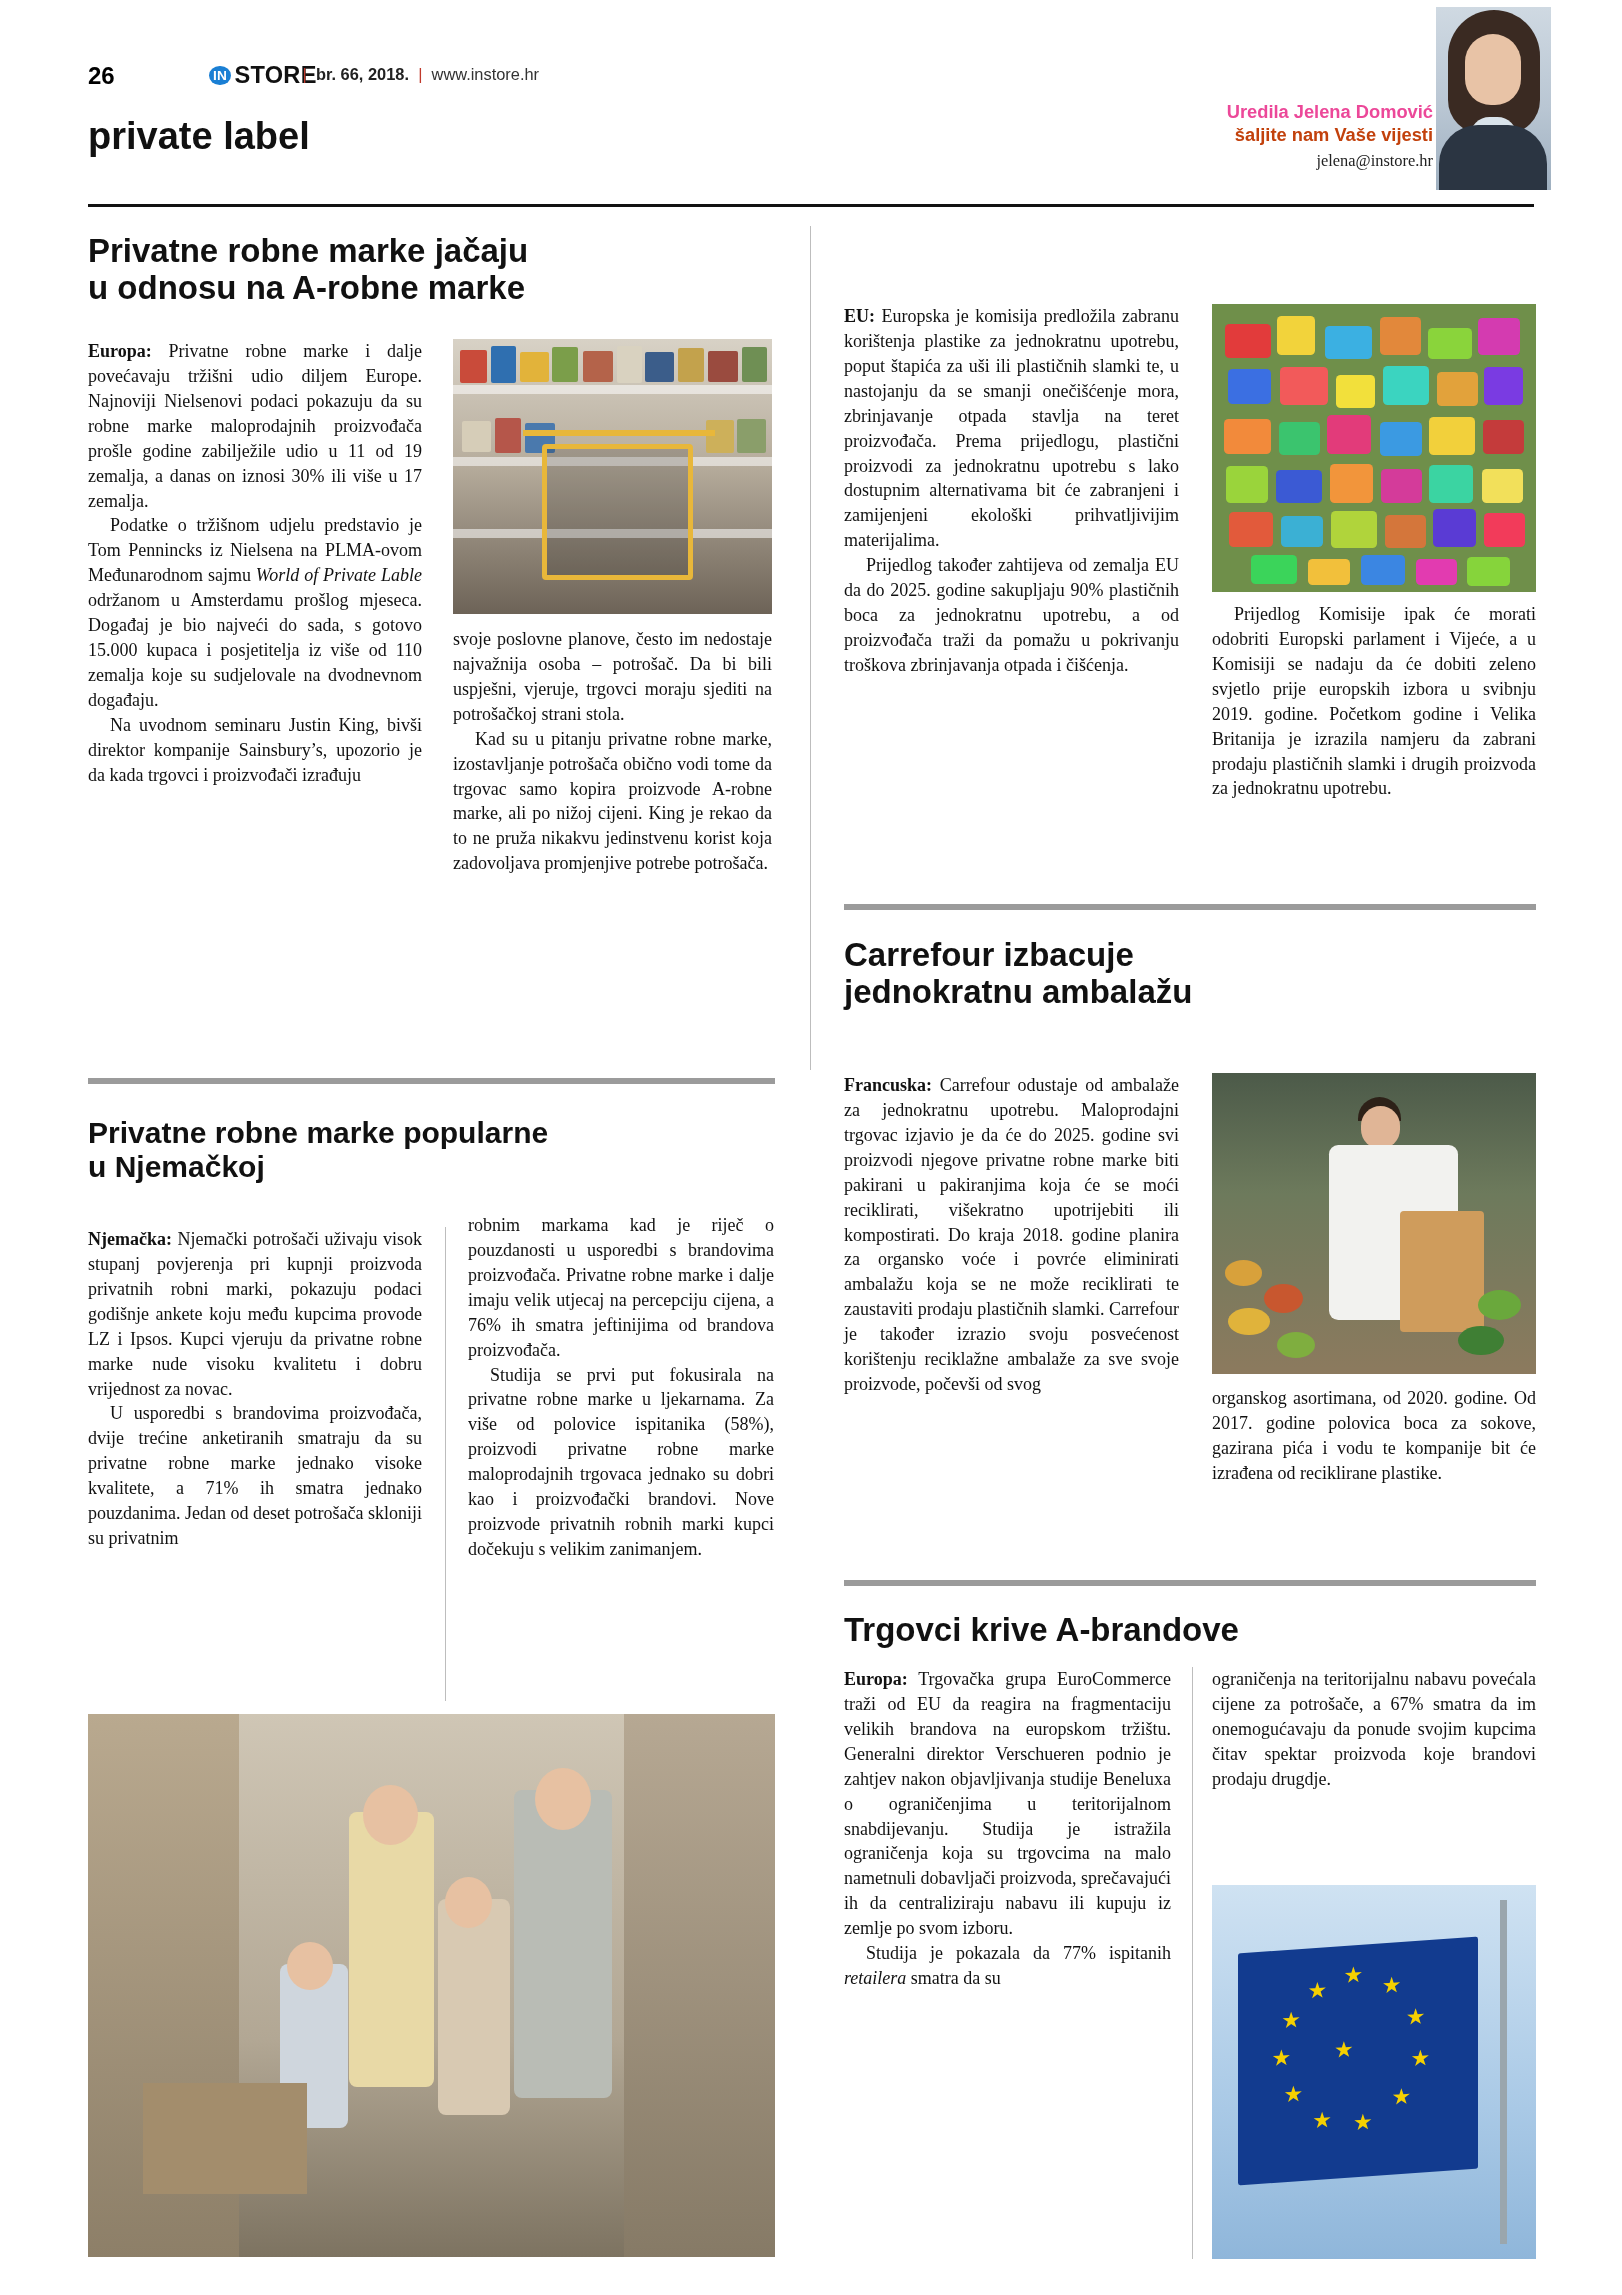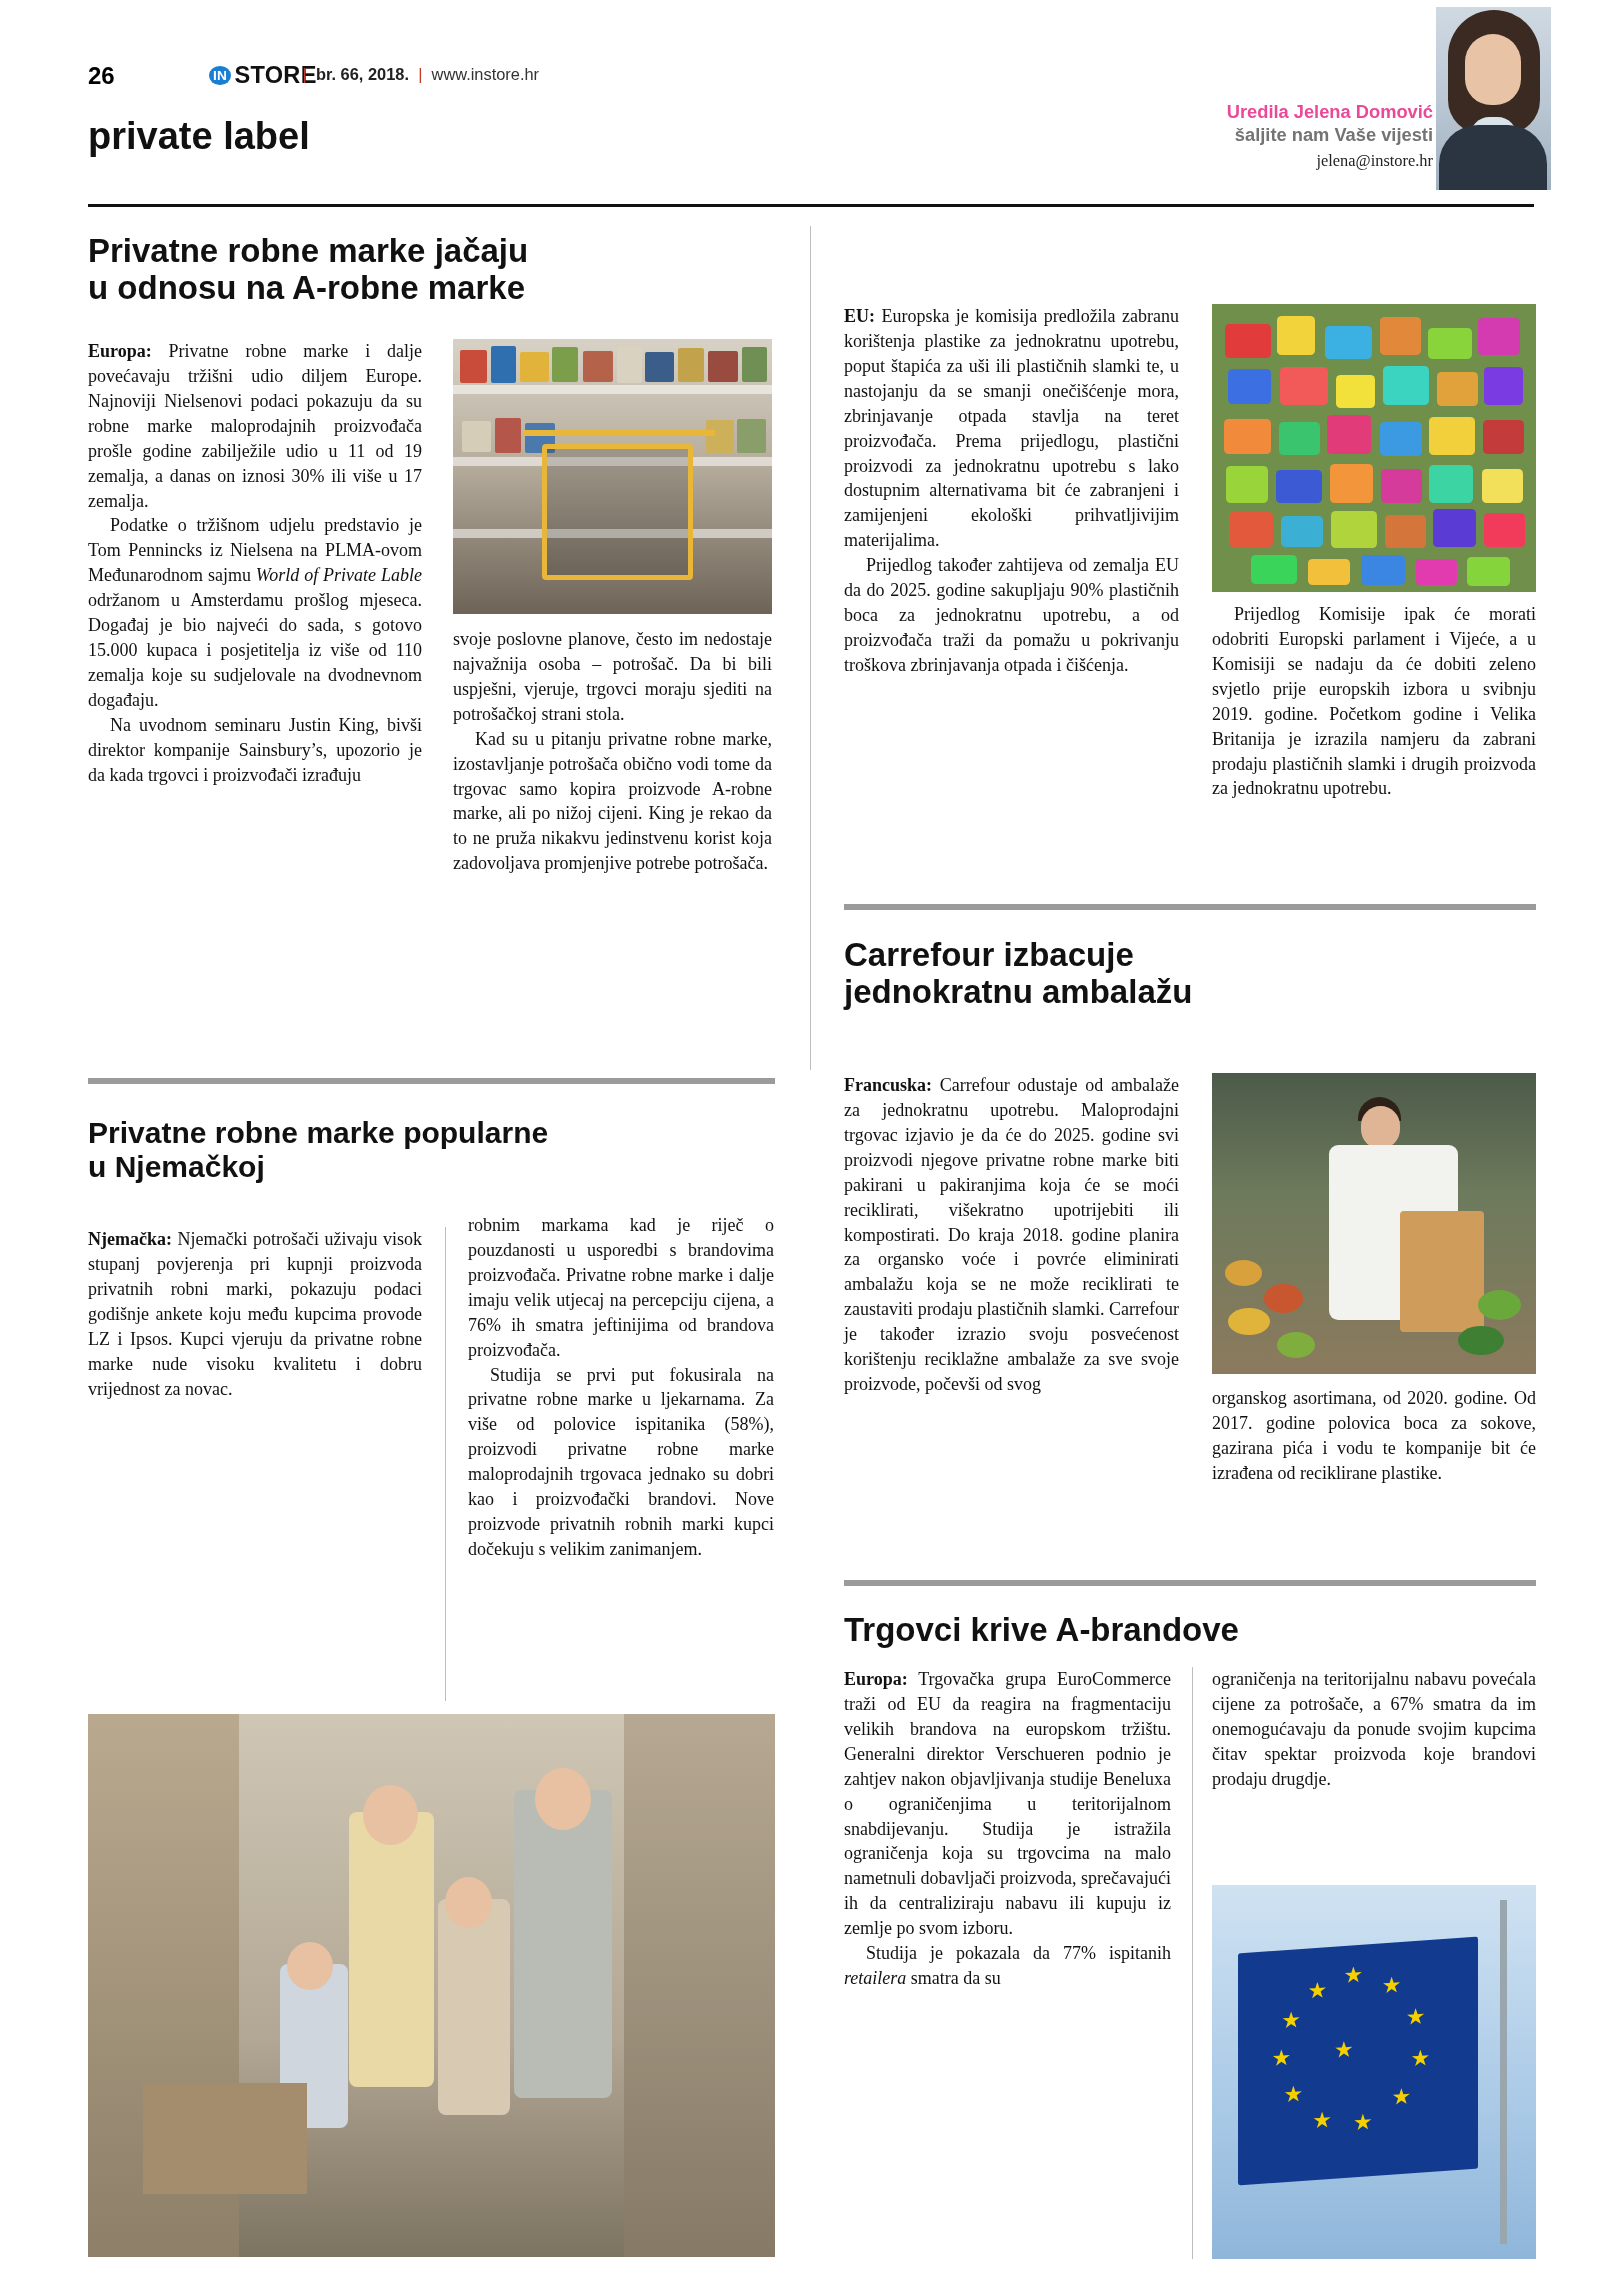--- a/index.html
+++ b/index.html
@@ -87,21 +87,21 @@
   }
   .editor-line1 {
     font-weight: bold;
     font-size: 18.3px;
     color: #ec4899;
     line-height: 1.25;
   }
   .editor-line2 {
     font-weight: bold;
     font-size: 18.3px;
-    color: #737373;
+    color: #c2410c;
     line-height: 1.25;
   }
   .editor-mail {
     font-family: "Liberation Serif", serif;
     font-size: 16.4px;
     color: #222;
     margin-top: 3.9px;
   }
   .editor-photo {
     position: absolute;
@@ -301,20 +301,21 @@
   <div class="hr-thick" style="left:88px; top:1078px; width:687px;"></div>
 
   <div class="headline" style="left:88px; top:1116px; width:694px; font-size:30px;">
     Privatne robne marke popularne<br>u Njemačkoj
   </div>
 
   <div class="vr-thin" style="left:445px; top:1227px; height:474px;"></div>
 
   <div class="col" style="left:88px; top:1227px; width:334px;">
     <p class="first"><b class="lead">Njemačka:</b><span> Njemački potrošači uživaju visok stupanj povjerenja pri kupnji proizvoda privatnih robni marki, pokazuju podaci godišnje ankete koju među kupcima provode LZ i Ipsos. Kupci vjeruju da privatne robne marke nude visoku kvalitetu i dobru vrijednost za novac.</span></p>
+    <p>U usporedbi s brandovima proizvođača, dvije trećine anketiranih smatraju da su privatne robne marke jednako visoke kvalitete, a 71% ih smatra jednako pouzdanima. Jedan od deset potrošača skloniji su privatnim</p>
   </div>
 
   <div class="col" style="left:468px; top:1213px; width:306px;">
     <p class="first">robnim markama kad je riječ o pouzdanosti u usporedbi s brandovima proizvođača. Privatne robne marke i dalje imaju velik utjecaj na percepciju cijena, a 76% ih smatra jeftinijima od brandova proizvođača.</p>
     <p>Studija se prvi put fokusirala na privatne robne marke u ljekarnama. Za više od polovice ispitanika (58%), proizvodi privatne robne marke maloprodajnih trgovaca jednako su dobri kao i proizvođački brandovi. Nove proizvode privatnih robnih marki kupci dočekuju s velikim zanimanjem.</p>
   </div>
 
   <div class="photo ph-family" style="left:88px; top:1714px; width:687px; height:543px;">
     <div class="aisleL"></div>
     <div class="aisleR"></div>

